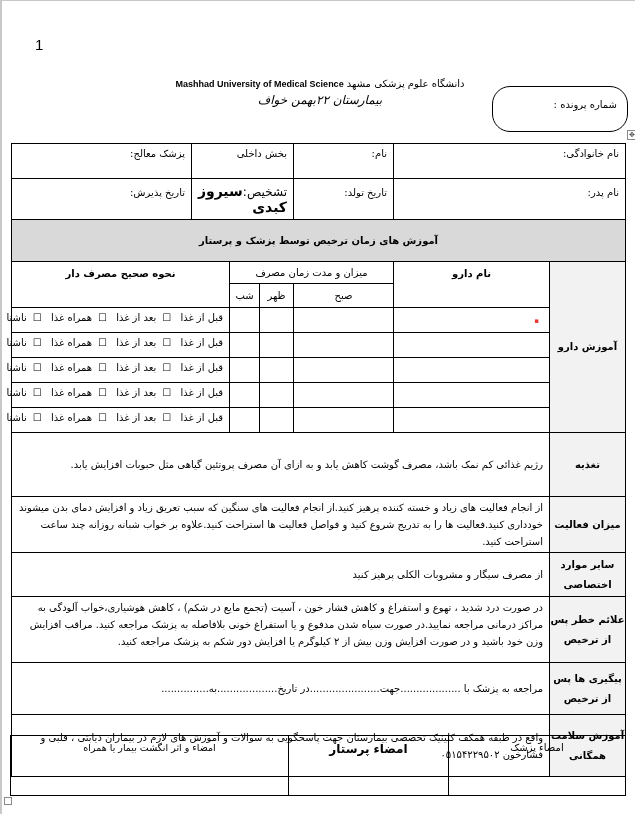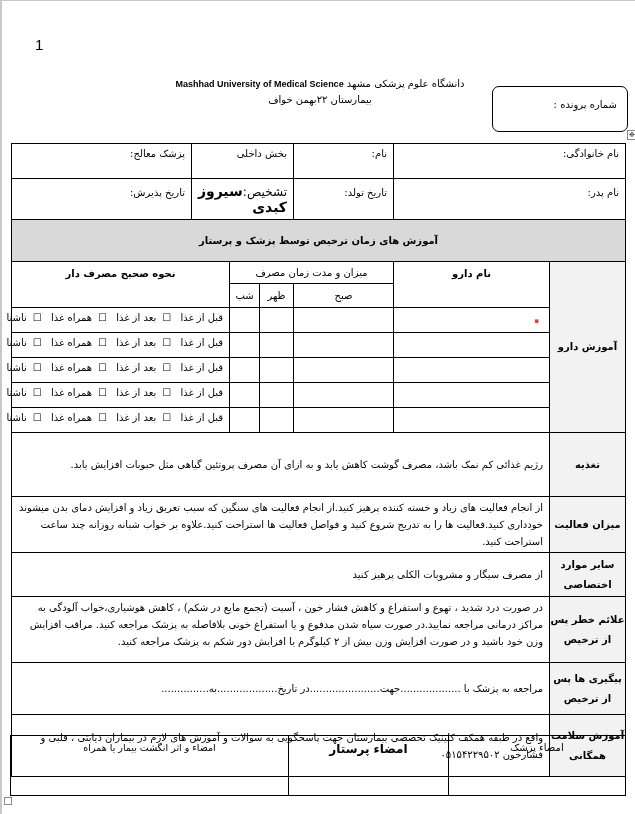--- a/index.html
+++ b/index.html
@@ -3,23 +3,23 @@
 <meta charset="utf-8">
 <style>
   html, body { margin:0; padding:0; background:#fff; }
   body { width:635px; height:814px; position:relative; overflow:hidden; font-family:"DejaVu Sans", sans-serif; color:#000; }
   .page-edge-l { position:absolute; left:0; top:0; width:2px; height:814px; background:#c8c8c8; }
   .page-edge-t { position:absolute; left:0; top:0; width:635px; height:1px; background:#c8c8c8; }
   .page-num { position:absolute; left:35px; top:36px; font-size:15px; font-family:"Liberation Sans", sans-serif; }
   .header { position:absolute; left:160px; top:76px; width:320px; text-align:center; direction:rtl; }
   .uni { font-size:10px; line-height:16px; }
   .uni .en { font-family:"Liberation Sans", sans-serif; font-weight:bold; font-size:9px; direction:ltr; unicode-bidi:embed; }
-  .hosp { font-size:10px; line-height:16px; }
+  .hosp { font-size:12px; line-height:16px;font-style:italic; }
   .form-title { font-size:12px; font-weight:bold; line-height:18px; }
-  .file-box { position:absolute; left:492px; top:86px; width:134px; height:44px; border:1px solid #000; border-radius:7px; direction:rtl; }
+  .file-box { position:absolute; left:492px; top:86px; width:134px; height:44px; border:1px solid #000; border-radius:18px; direction:rtl; }
   .file-box span { position:absolute; right:10px; top:12px; font-size:10px; }
   .move-handle { position:absolute; left:627px; top:130px; width:8px; height:8px; border:1px solid #888; font-size:7px; line-height:8px; text-align:center; color:#444; }
   .end-mark { position:absolute; left:4px; top:797px; width:6px; height:6px; border:1px solid #888; }
 
   table.form { position:absolute; left:11px; top:143px; width:614px; border-collapse:collapse; direction:rtl; table-layout:fixed; }
   table.form td { border:1px solid #000; padding:0; vertical-align:top; font-size:10px; }
   .gray { background:#f2f2f2; }
   .band { background:#d9d9d9; text-align:center; vertical-align:middle !important; font-weight:bold; font-size:10px; }
   .lbl { display:block; padding:4px 6px; }
   .diag { font-size:14px; font-weight:bold; }

